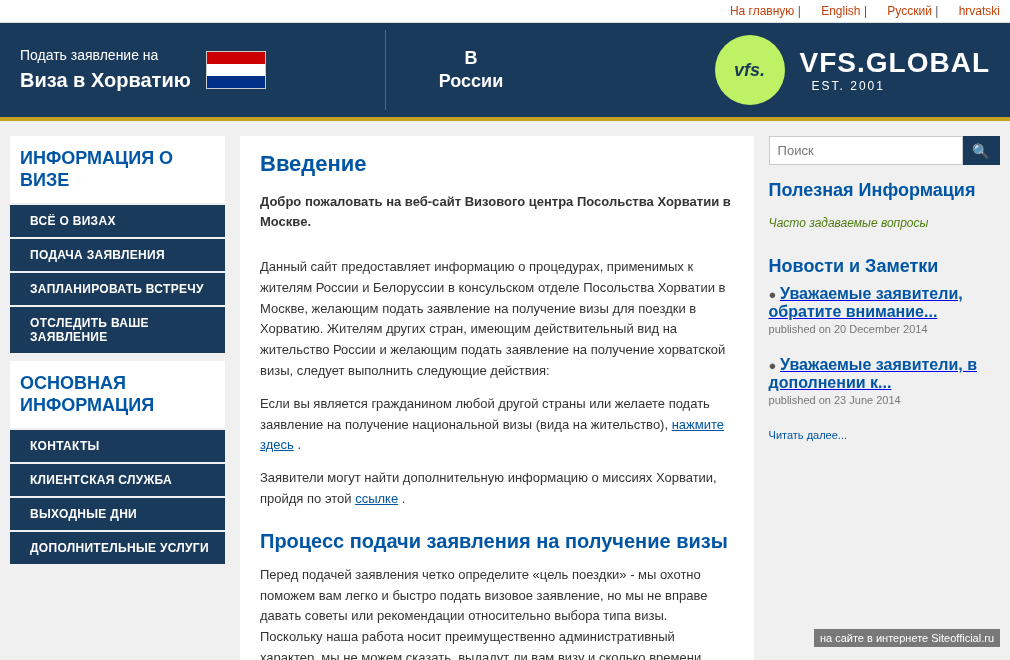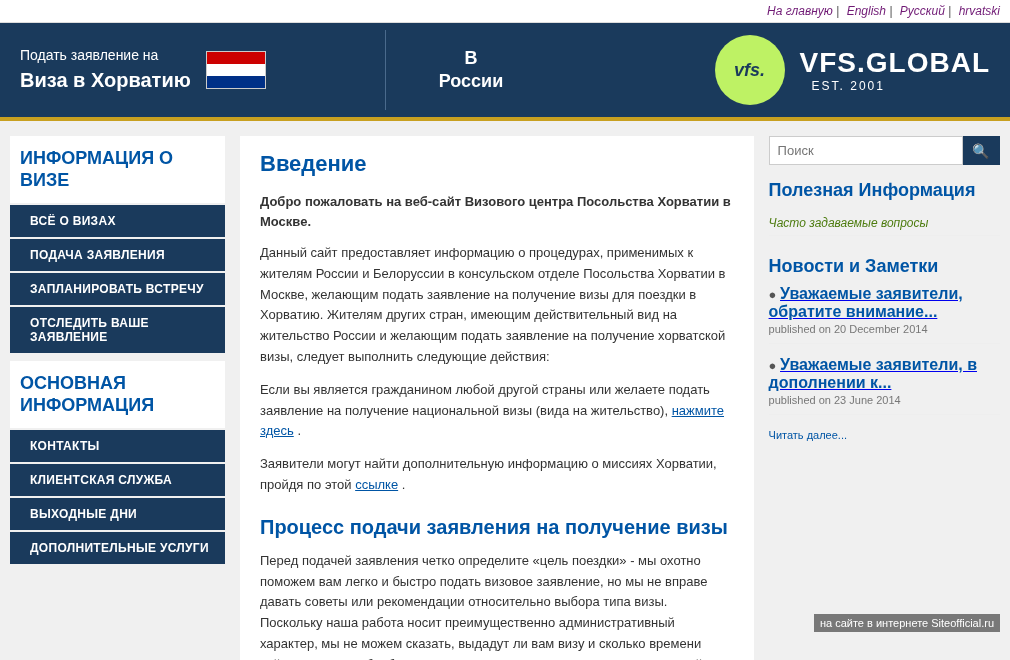--- a/index.html
+++ b/index.html
@@ -7,21 +7,21 @@
 
     
     .top-nav {
       background: #fff;
       text-align: right;
       padding: 4px 10px;
       border-bottom: 1px solid #ddd;
       font-size: 12px;
       color: #555;
     }
-    .top-nav a { color: #701a75; text-decoration: none; margin-left: 4px; font-style: italic; }
+    .top-nav a { color: #c2410c; text-decoration: none; margin-left: 17px; }
 
     
     .header {
       background: #1a3a5c;
       display: flex;
       align-items: center;
       padding: 0 20px;
       height: 94px;
     }
     .header-left {
@@ -151,21 +151,21 @@
     }
 
     .content-title {
       color: #0055a5;
       font-size: 22px;
       margin-bottom: 15px;
     }
 
     .content-intro {
       font-weight: bold;
-      margin-bottom: 12px;
+      margin-bottom: 26px;
       font-size: 13px;
       line-height: 1.5;
     }
 
     .content-para {
       margin-bottom: 12px;
       font-size: 13px;
       line-height: 1.6;
     }
 
@@ -239,21 +239,21 @@
 
     
     .header-bottom-line {
       height: 4px;
       background: #c8a020;
     }
 
     
     .watermark {
       position: fixed;
-      bottom: 28px;
+      bottom: 13px;
       right: 10px;
       background: rgba(0,0,0,0.5);
       color: #fff;
       font-size: 11px;
       padding: 3px 6px;
       pointer-events: none;
     }
   </style>
 </head>
 <body>

